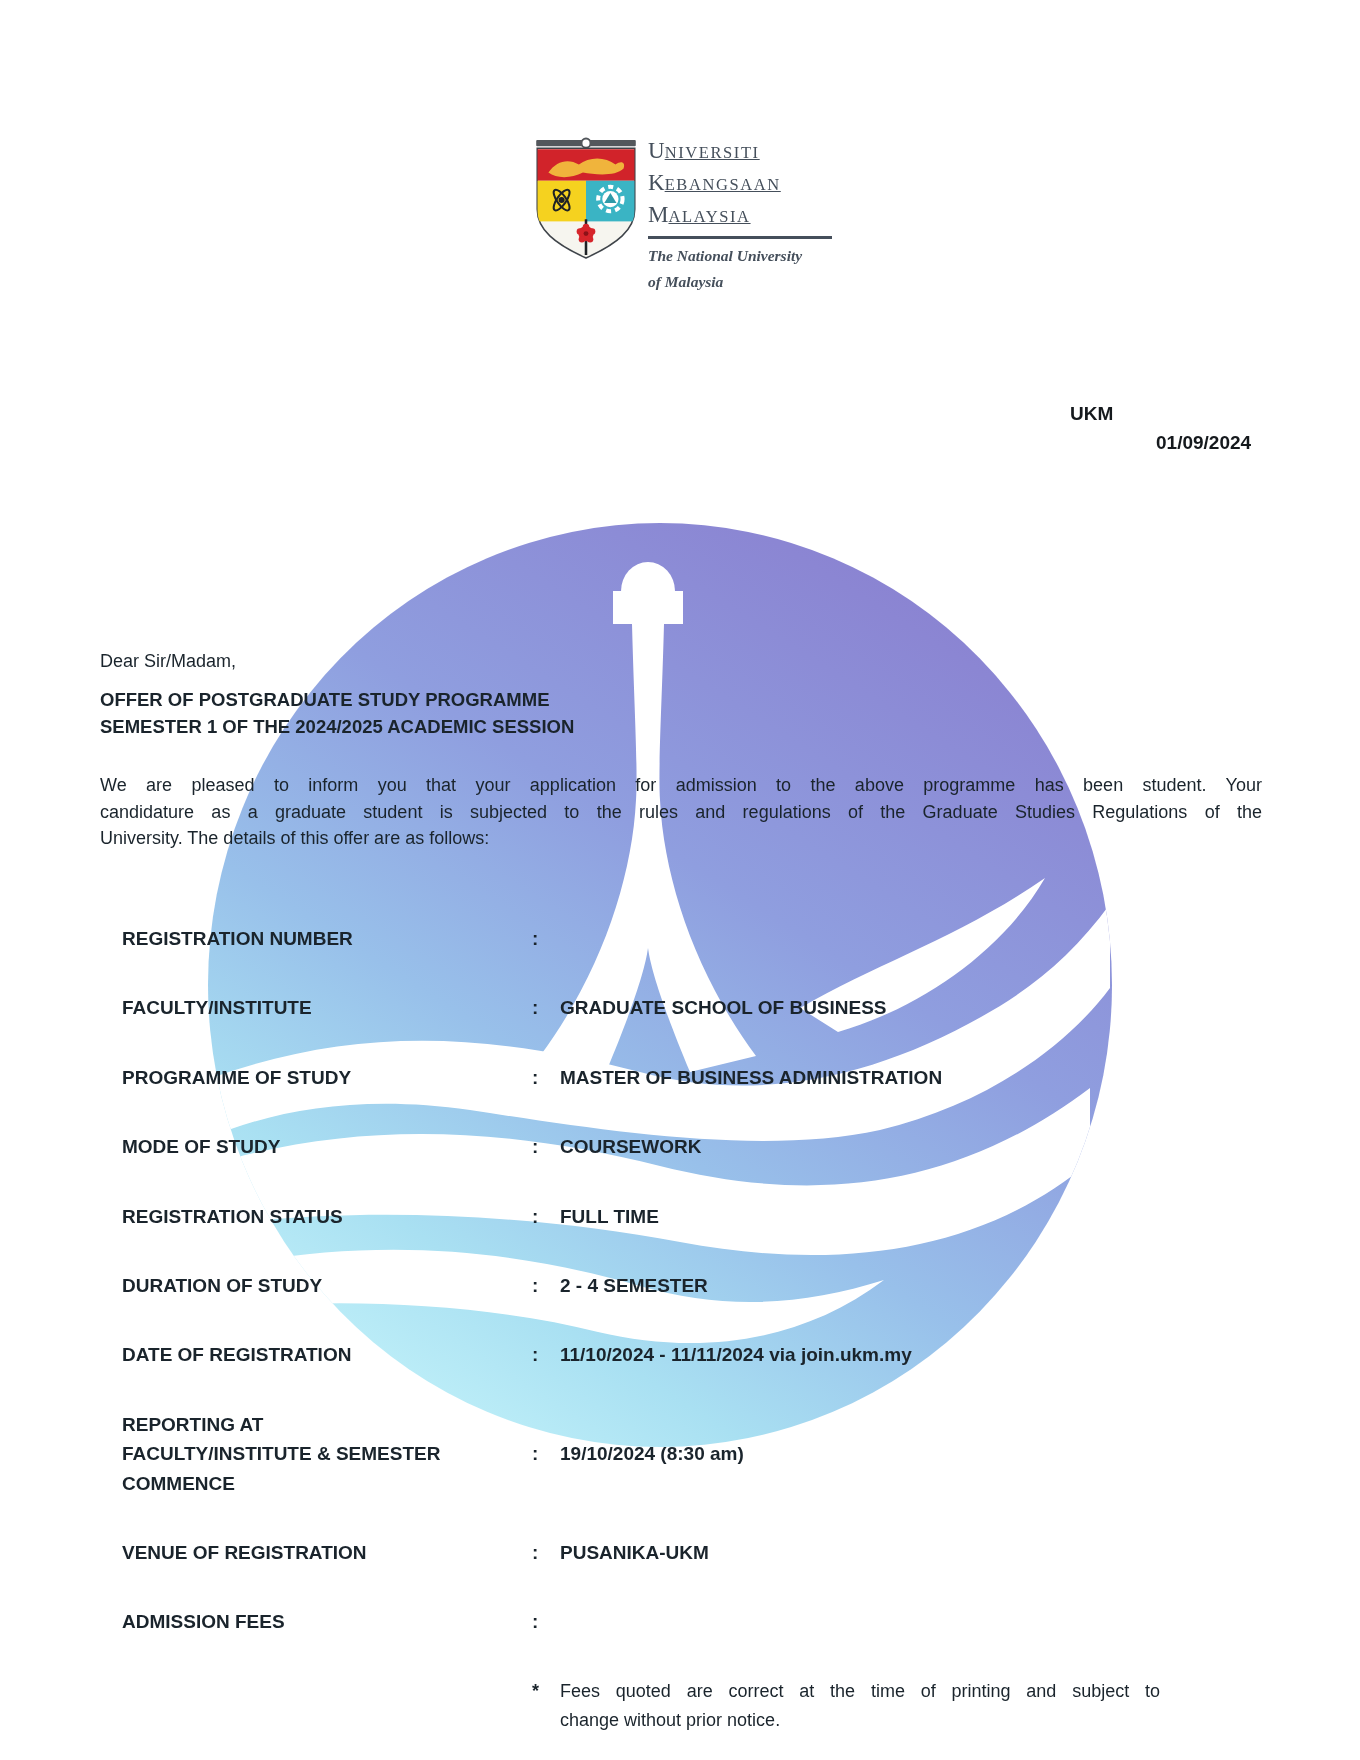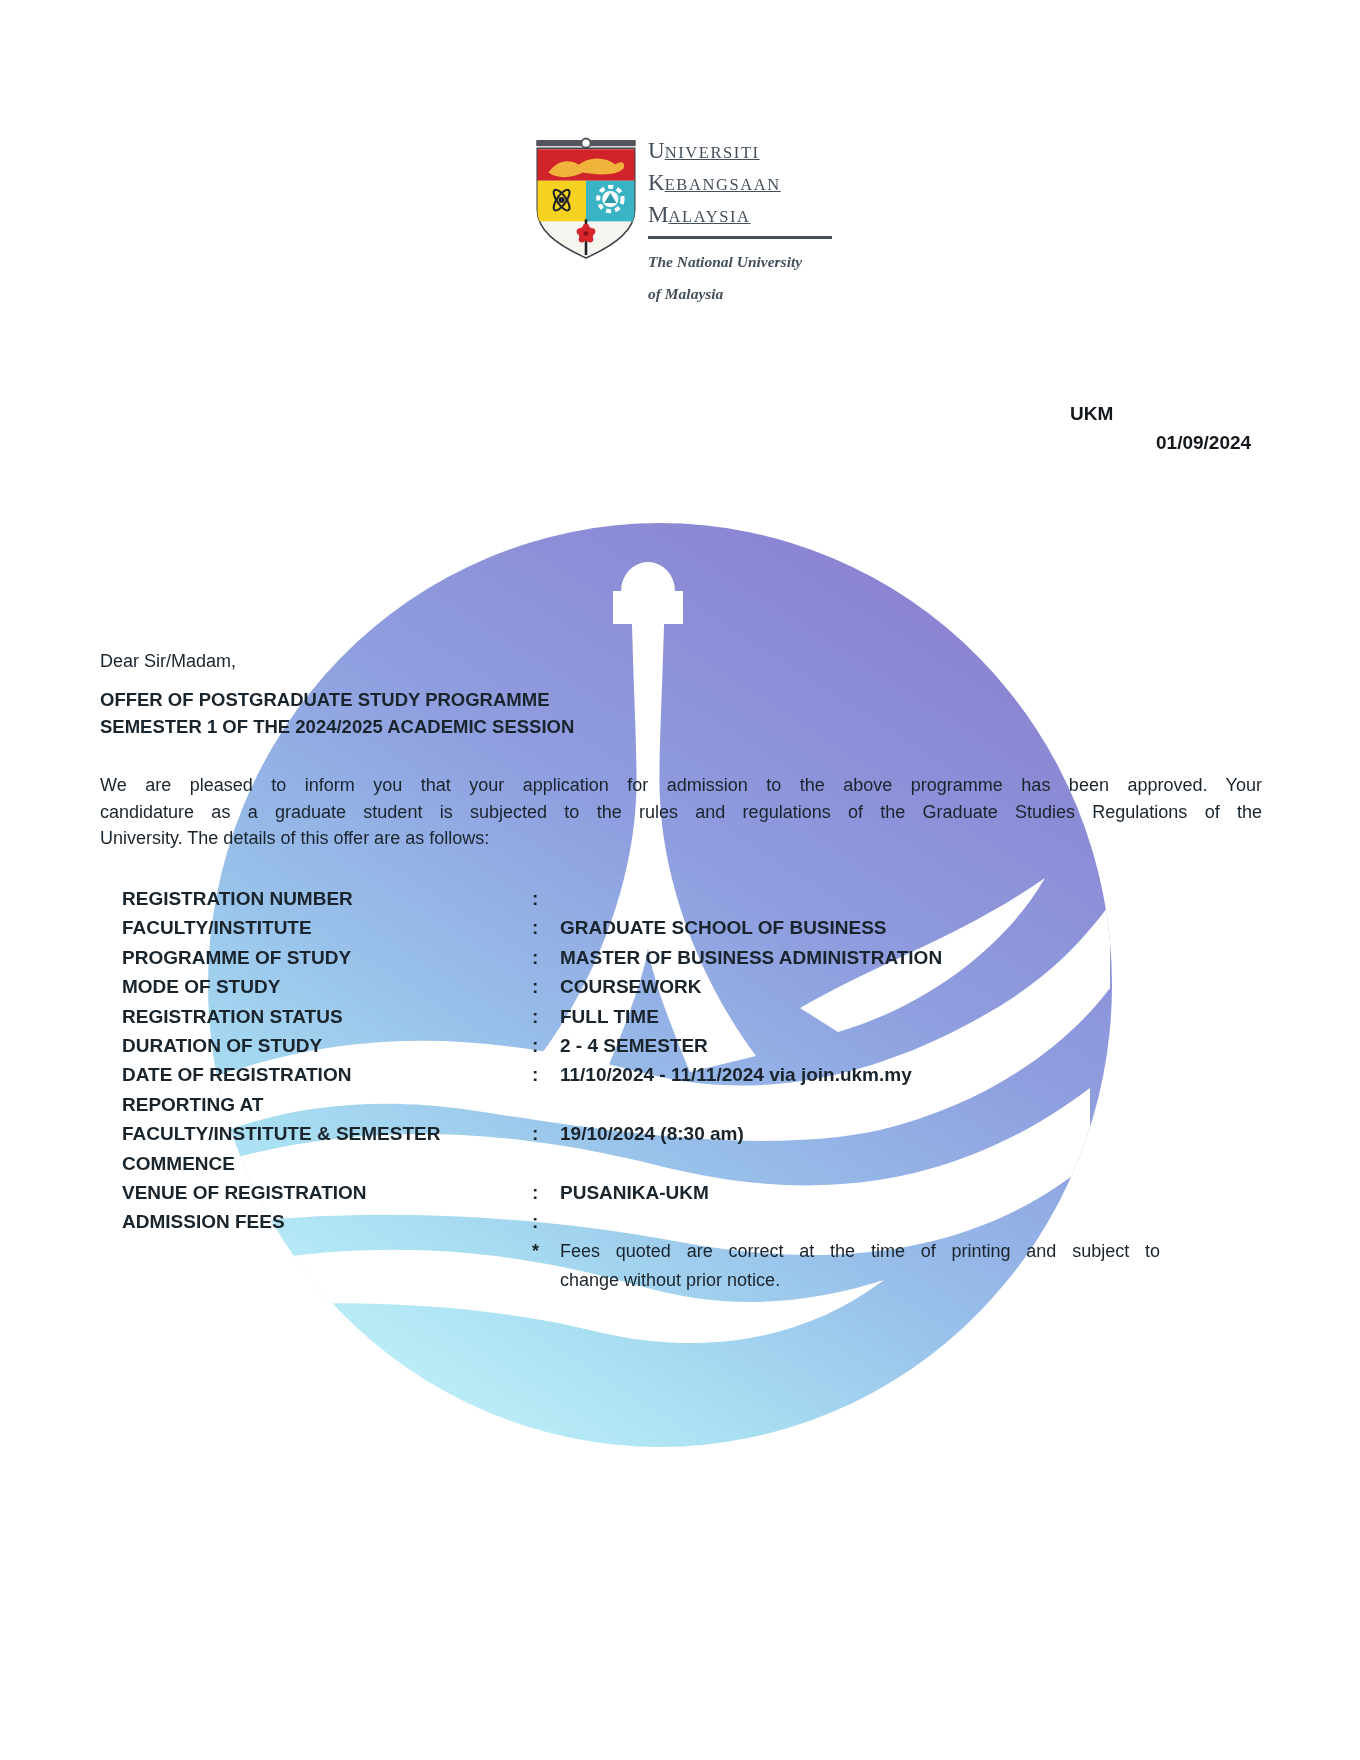--- a/index.html
+++ b/index.html
@@ -10,33 +10,33 @@
   
   .watermark{position:absolute; left:0; top:0; width:1360px; height:1760px; z-index:0;}
   
   .crest{position:absolute; left:534px; top:134px; width:104px; height:126px; z-index:2;}
   .wordmark{position:absolute; left:648px; top:136px; z-index:2; color:#454f5b;
     font-family:"Liberation Serif", serif;}
   .wm-line{line-height:30px; white-space:nowrap;}
   .wm-ini{font-size:23px;}
   .wm-rest{font-size:16.5px; letter-spacing:1.6px;text-decoration:underline;}
   .wm-rule{width:184px; height:2.5px; background:#454f5b; margin-top:4px;}
-  .wm-tagline{font-style:italic; font-weight:bold; font-size:15.5px; line-height:18px; margin-top:14px;}
+  .wm-tagline{font-style:italic; font-weight:bold; font-size:15.5px; line-height:18px; margin-top:8px;}
   
   .ref-code{position:absolute; left:1070px; top:403px; font-weight:bold; font-size:19px; color:#15191d; z-index:2;}
   .ref-date{position:absolute; left:1156px; top:432px; font-weight:bold; font-size:19px; color:#15191d; z-index:2;}
   
   .salutation{position:absolute; left:100px; top:651px; font-size:18px; z-index:2;}
   .subject{position:absolute; left:100px; top:687px; font-size:18.5px; font-weight:bold; line-height:26.5px; z-index:2;}
   .bodypar{position:absolute; left:100px; top:772px; width:1162px; font-size:18px; line-height:26.5px; z-index:2;}
   .bodypar .jline{text-align:justify; text-align-last:justify;}
   .bodypar .jline:last-child{text-align-last:left;}
   
   .details{position:absolute; left:122px; top:884px; width:1038px; z-index:2;}
-  .drow{display:grid; grid-template-columns:410px 28px 600px; font-weight:bold; font-size:19px; line-height:29.4px;}
+  .drow{display:grid; grid-template-columns:410px 28px 600px; font-weight:bold; font-size:19px; line-height:29.4px;margin-top:40px;}
   .drow .lbl{white-space:pre-line;}
   .drow.offset .col,.drow.offset .valwrap{padding-top:29.4px;}
   .valwrap .vline-just{text-align:justify; text-align-last:justify;}
   .drow.note .valwrap{font-weight:normal; font-size:18px;}
   .drow.note .col{font-size:18px;}
 </style>
 </head>
 <body>
 
 <div class="page">
@@ -153,21 +153,21 @@
   <div class="ref-date">01/09/2024</div>
 
   <div class="salutation">Dear Sir/Madam,</div>
 
   <div class="subject">
     <div>OFFER OF POSTGRADUATE STUDY PROGRAMME</div>
     <div>SEMESTER 1 OF THE 2024/2025 ACADEMIC SESSION</div>
   </div>
 
   <div class="bodypar">
-    <div class="jline">We are pleased to inform you that your application for admission to the above programme has been approved. Your</div>
+    <div class="jline">We are pleased to inform you that your application for admission to the above programme has been student. Your</div>
     <div class="jline">candidature as a graduate student is subjected to the rules and regulations of the Graduate Studies Regulations of the</div>
     <div class="jline">University. The details of this offer are as follows:</div>
   </div>
 
   <div class="details">
 
     <div class="drow">
       <div class="lbl">REGISTRATION NUMBER</div>
       <div class="col">:</div>
       <div class="valwrap"></div>

